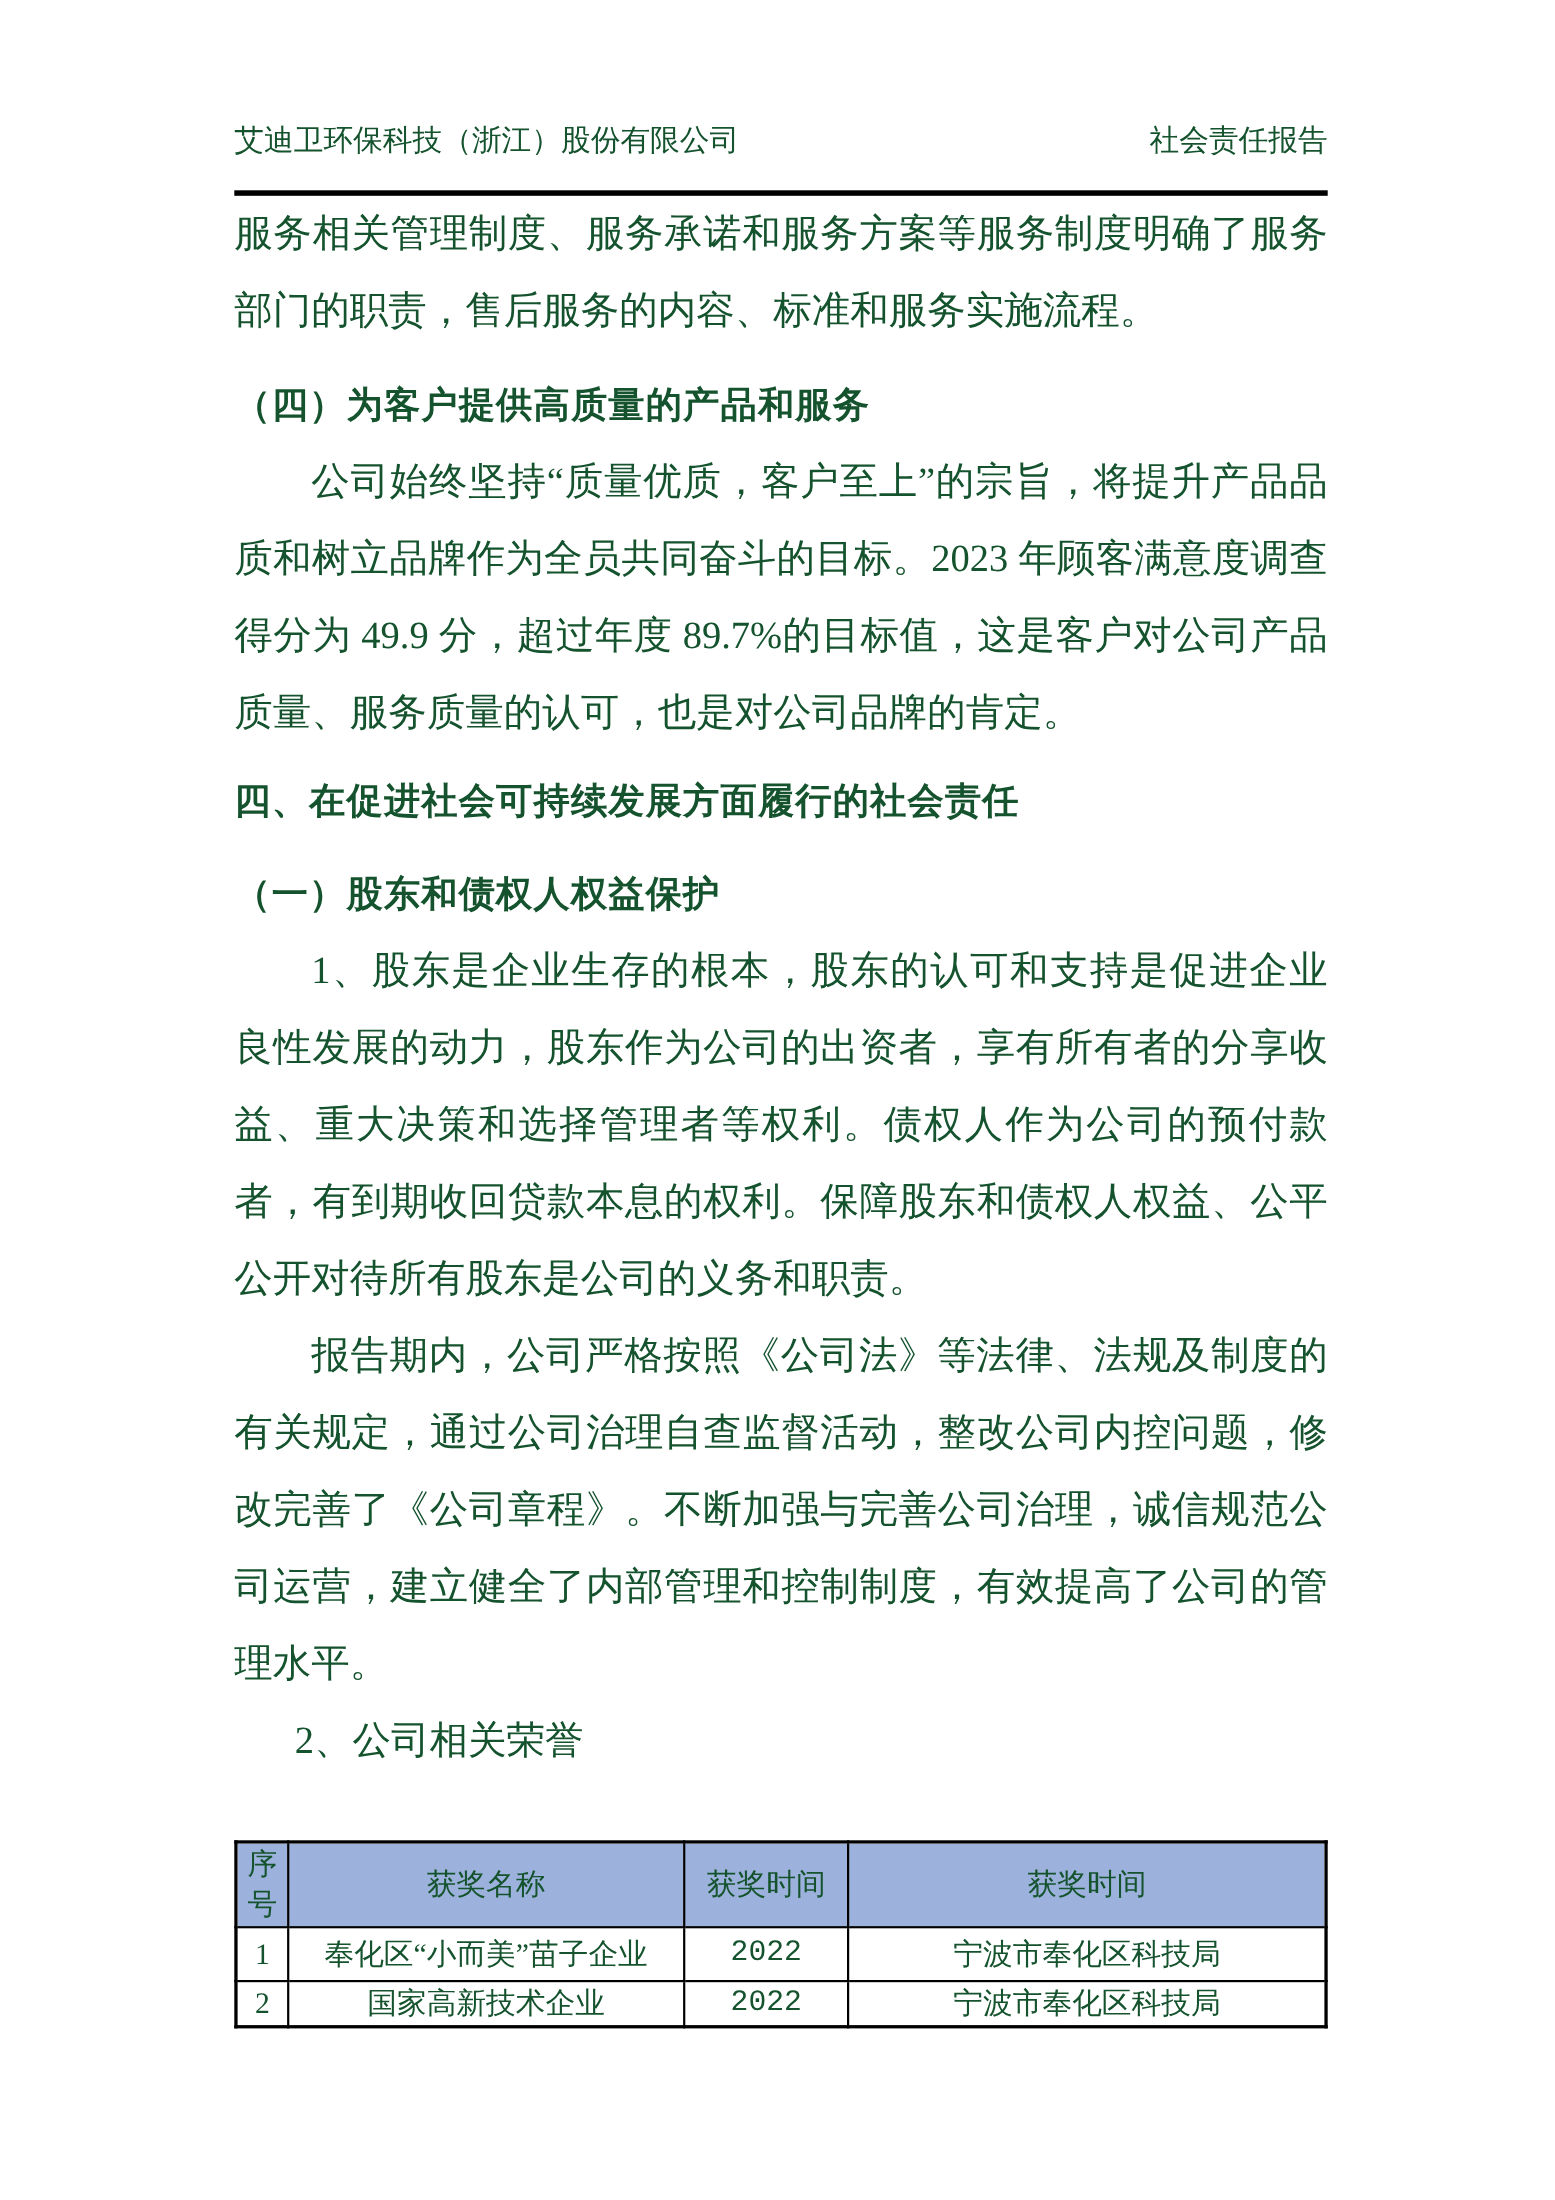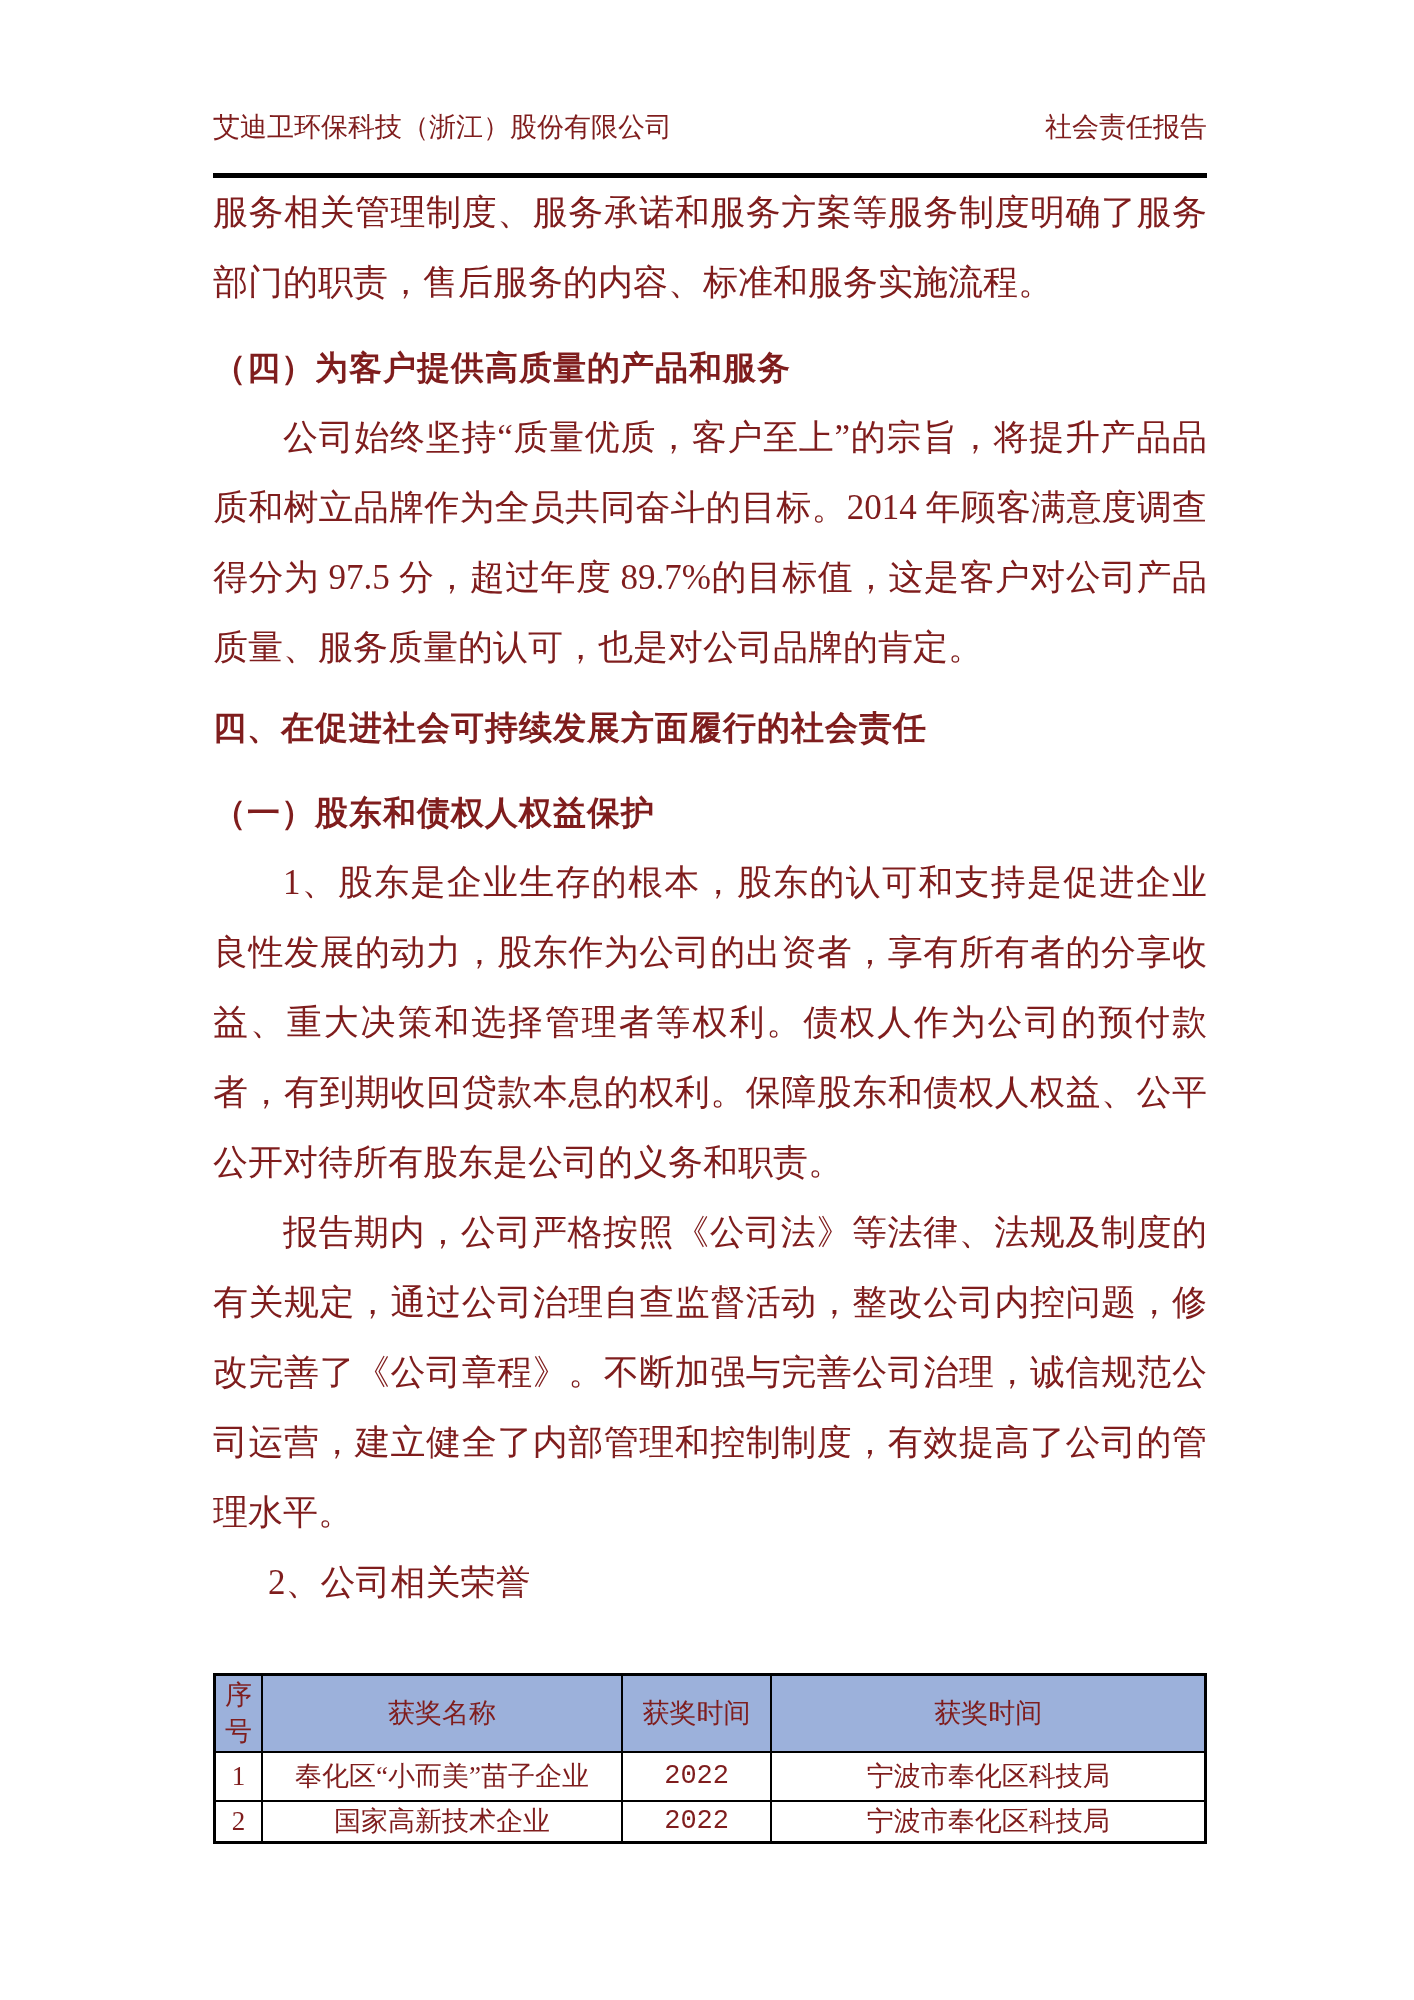--- a/index.html
+++ b/index.html
@@ -3,21 +3,21 @@
 <meta charset="utf-8">
 <style>
   html, body { margin: 0; padding: 0; background: #e8e8e8; }
   .page {
     position: relative;
     width: 1414px;
     height: 2000px;
     background: #ffffff;
     margin: 0 auto;
     overflow: hidden;
-    color: #7f1d1d;
+    color: #14532d;
     font-family: "Liberation Serif", "DejaVu Serif", serif;
   }
   .content {
     margin-left: 213px;
     margin-right: 207px;
   }
   
   .page-header {
     display: flex;
     justify-content: space-between;
@@ -98,21 +98,21 @@
 
     <div class="page-header">
       <span>艾迪卫环保科技（浙江）股份有限公司</span>
       <span>社会责任报告</span>
     </div>
 
     <p class="para">服务相关管理制度、服务承诺和服务方案等服务制度明确了服务部门的职责，售后服务的内容、标准和服务实施流程。</p>
 
     <div class="h-sub">（四）为客户提供高质量的产品和服务</div>
 
-    <p class="para indent">公司始终坚持“质量优质，客户至上”的宗旨，将提升产品品质和树立品牌作为全员共同奋斗的目标。2014 年顾客满意度调查得分为 97.5 分，超过年度 89.7%的目标值，这是客户对公司产品质量、服务质量的认可，也是对公司品牌的肯定。</p>
+    <p class="para indent">公司始终坚持“质量优质，客户至上”的宗旨，将提升产品品质和树立品牌作为全员共同奋斗的目标。2023 年顾客满意度调查得分为 49.9 分，超过年度 89.7%的目标值，这是客户对公司产品质量、服务质量的认可，也是对公司品牌的肯定。</p>
 
     <div class="h-main">四、在促进社会可持续发展方面履行的社会责任</div>
 
     <div class="h-sub">（一）股东和债权人权益保护</div>
 
     <p class="para indent">1、股东是企业生存的根本，股东的认可和支持是促进企业良性发展的动力，股东作为公司的出资者，享有所有者的分享收益、重大决策和选择管理者等权利。债权人作为公司的预付款者，有到期收回贷款本息的权利。保障股东和债权人权益、公平公开对待所有股东是公司的义务和职责。</p>
 
     <p class="para indent">报告期内，公司严格按照《公司法》等法律、法规及制度的有关规定，通过公司治理自查监督活动，整改公司内控问题，修改完善了《公司章程》。不断加强与完善公司治理，诚信规范公司运营，建立健全了内部管理和控制制度，有效提高了公司的管理水平。</p>
 
     <div class="h-list">2、公司相关荣誉</div>

